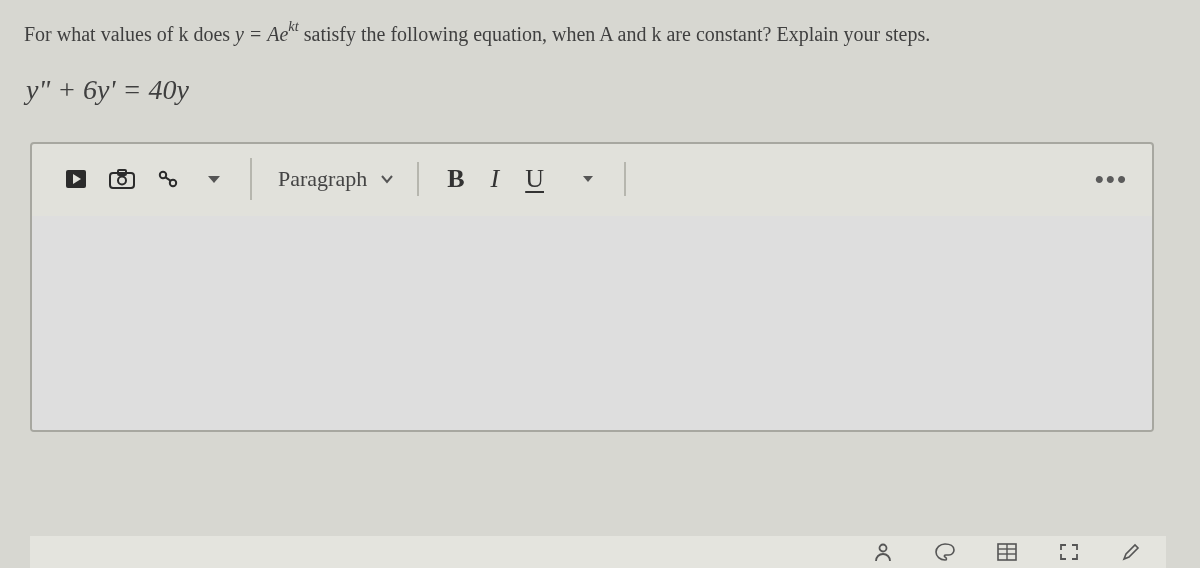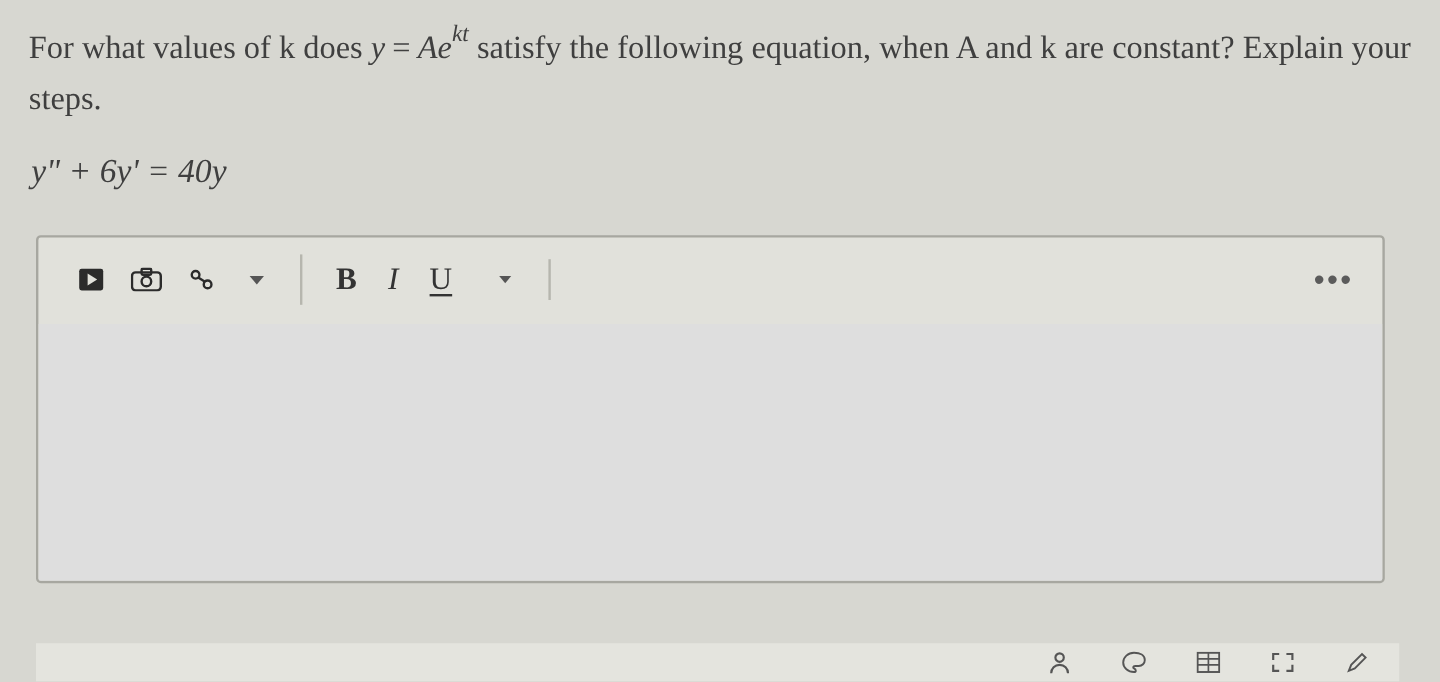--- a/index.html
+++ b/index.html
@@ -5,21 +5,21 @@
   * { box-sizing: border-box; margin: 0; padding: 0; }
   html, body { width: 1200px; height: 568px; }
   body {
     background: #d7d7d1;
     font-family: Georgia, "Times New Roman", serif;
     color: #3a3a3a;
     padding: 18px 16px 0 24px;
     position: relative;
   }
   .question {
-    font-size: 27px;
+    font-size: 20px;
     line-height: 1.6;
     color: #3f3f3f;
   }
   .question .formula {
     font-style: italic;
     font-family: Georgia, serif;
   }
   .question .formula .y { font-style: italic; }
   .question .formula .eq { font-style: normal; padding: 0 6px; }
   .question .formula .A { font-style: italic; }
@@ -175,20 +175,28 @@
           <circle cx="7" cy="8" r="3.2" fill="none" stroke="#2b2b2b" stroke-width="2"></circle>
           <circle cx="17" cy="16" r="3.2" fill="none" stroke="#2b2b2b" stroke-width="2"></circle>
           <line x1="9.2" y1="10.2" x2="14.8" y2="13.8" stroke="#2b2b2b" stroke-width="2"></line>
         </svg>
       </div>
       <div class="icon-btn">
         <div class="caret-dn"></div>
       </div>
     </div>
 
+    <div class="para-select">
+      <span class="label">Paragraph</span>
+      <span class="chevron">
+        <svg viewBox="0 0 16 16">
+            <polyline points="3,5 8,11 13,5" fill="none" stroke="#555" stroke-width="2"></polyline>
+          </svg>
+      </span>
+    </div>
 
     <div class="format-group">
       <span class="fmt bold">B</span>
       <span class="fmt italic">I</span>
       <span class="fmt underline">U</span>
       <div class="icon-btn">
         <div class="caret-dn small"></div>
       </div>
     </div>
 

